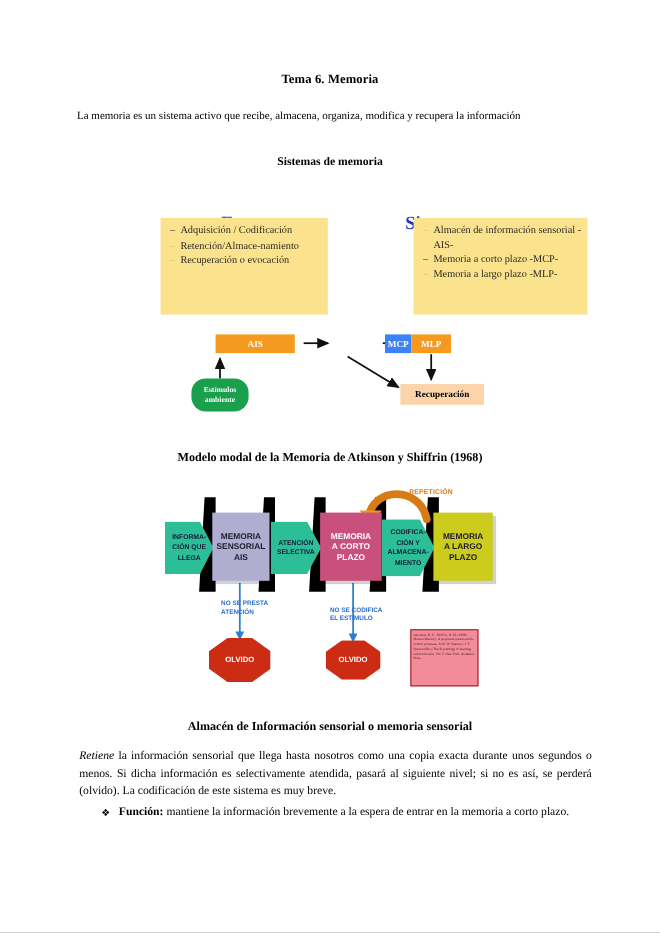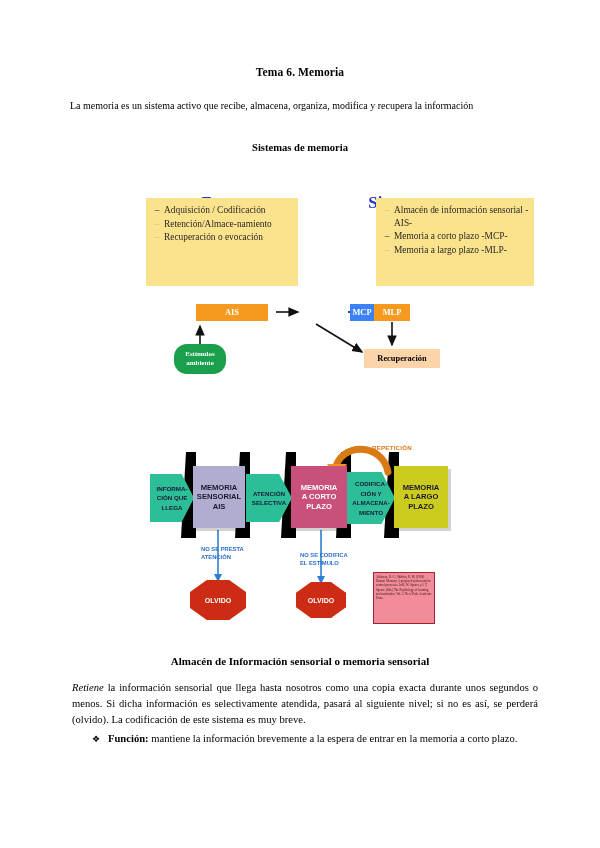--- a/index.html
+++ b/index.html
@@ -287,20 +287,21 @@
 
   <div class="fbox" id="fb-ais">AIS</div>
   <div class="fbox" id="fb-mcp">MCP</div>
   <div class="fbox" id="fb-mlp">MLP</div>
   <div class="fbox" id="fb-estimulo">
     <span>Estímulos</span>
     <span>ambiente</span>
   </div>
   <div class="fbox" id="fb-recuperacion">Recuperación</div>
 
+  <div class="section-title" id="sec-modelo">Modelo modal de la Memoria de Atkinson y Shiffrin (1968)</div>
 
   <svg class="model" viewBox="0 0 600 848">
     <path d="M186,452 L196,452 L196,538 L181,538 Z" fill="#000"></path>
     <path d="M240,452 L250,452 L250,538 L235,538 Z" fill="#000"></path>
     <path d="M286,452 L296,452 L296,538 L281,538 Z" fill="#000"></path>
     <path d="M341,452 L351,452 L351,538 L336,538 Z" fill="#000"></path>
     <path d="M389,452 L399,452 L399,538 L384,538 Z" fill="#000"></path>
 
     <line x1="218" y1="530" x2="218" y2="576" stroke="#2a7fd4" stroke-width="1.6"></line>
     <path d="M214,574 L222,574 L218,582 z" fill="#2a7fd4"></path>

